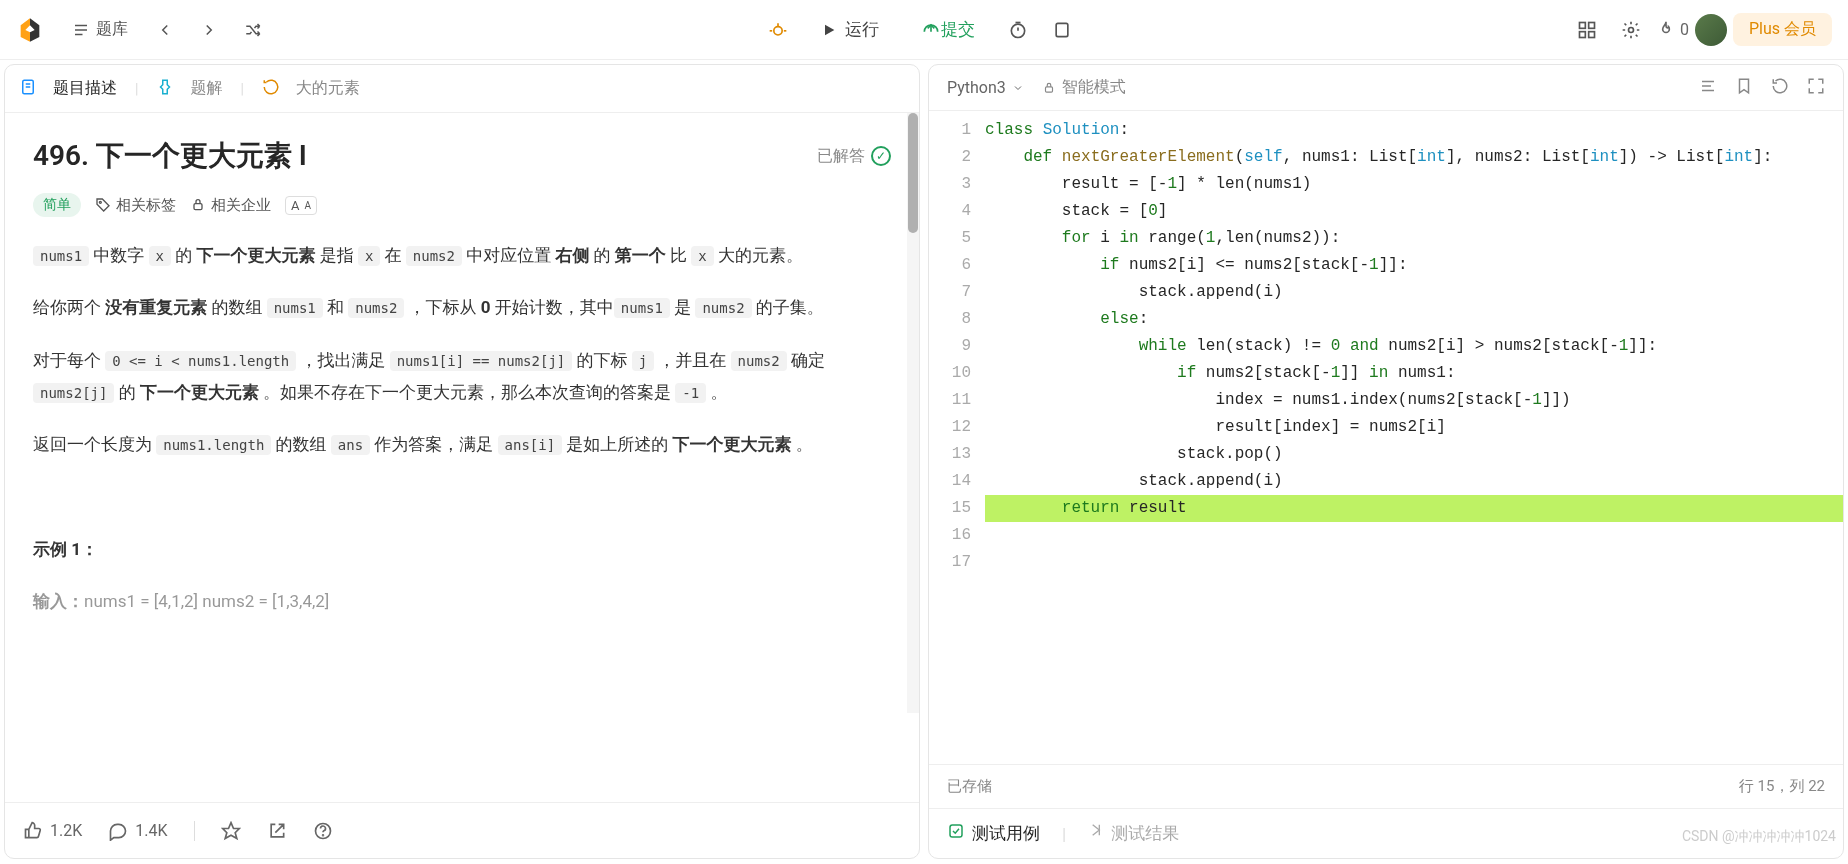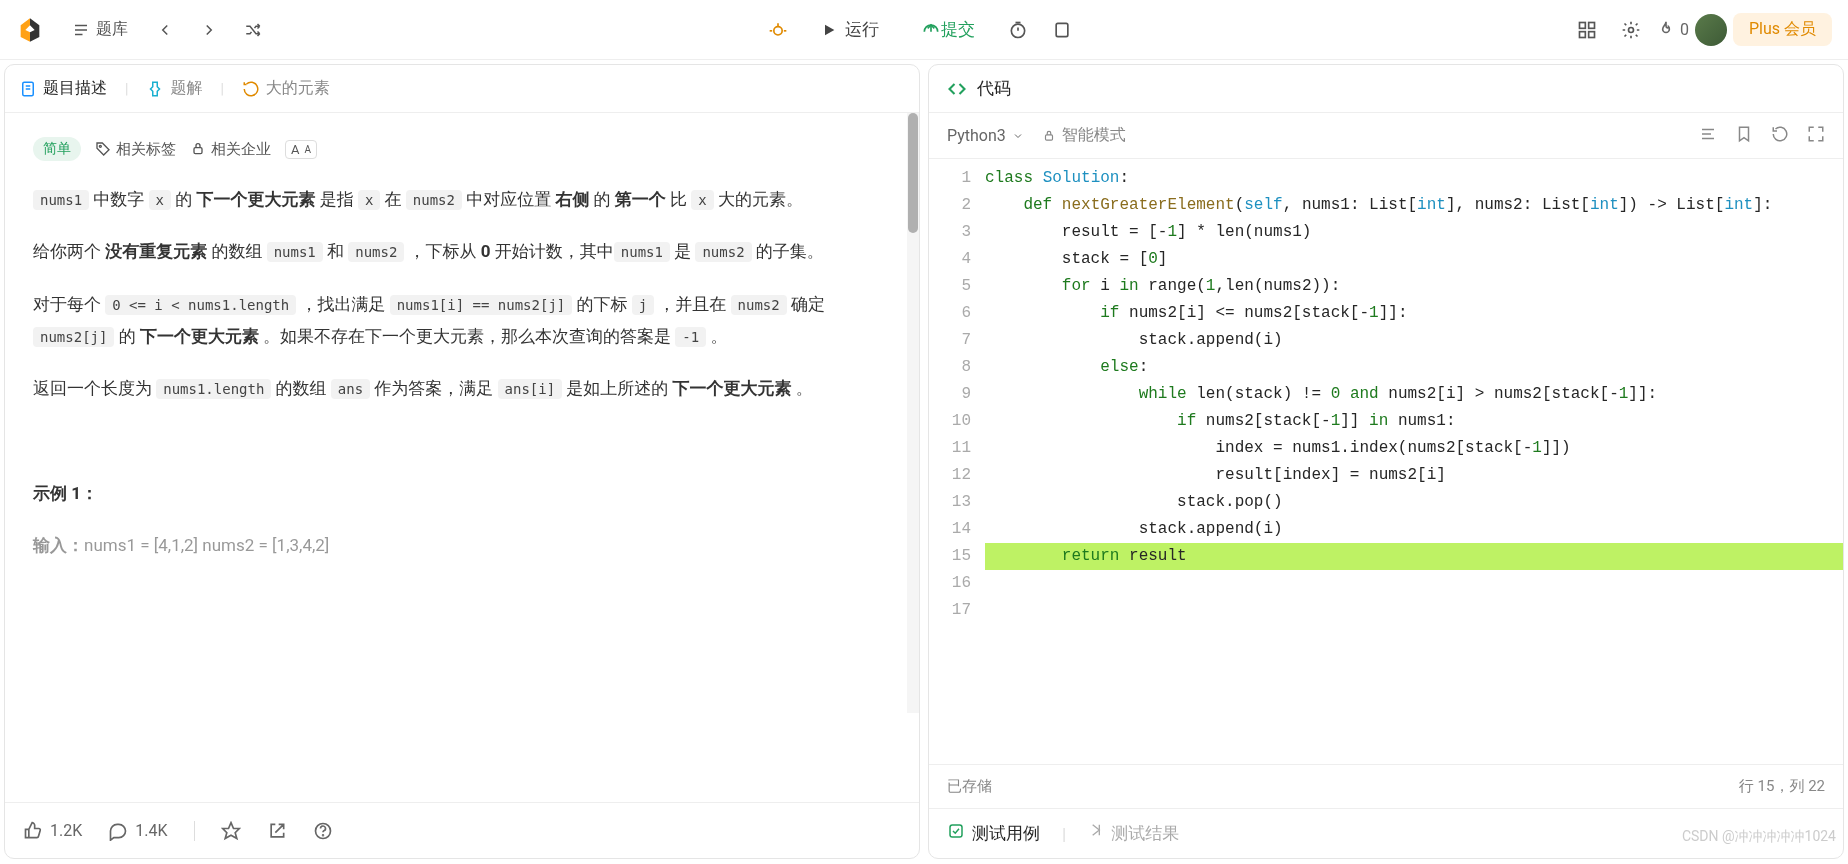--- a/index.html
+++ b/index.html
@@ -11,21 +11,21 @@
 .spacer{flex:1}
 .run-btn{display:flex;align-items:center;gap:8px;padding:0 18px;height:40px;border-radius:6px;cursor:pointer;font-size:17px;color:#444}
 .submit-btn{display:flex;align-items:center;gap:0;padding:0 18px;height:40px;border-radius:6px;cursor:pointer;font-size:17px;color:#22a05d;font-weight:500}
 .plus-badge{background:#fff2e0;color:#e08a00;padding:6px 16px;border-radius:8px;font-size:16px}
 .fire{display:flex;align-items:center;gap:4px;color:#666;font-size:16px}
 .avatar{width:32px;height:32px;border-radius:50%;background:linear-gradient(135deg,#5a7a4a,#3d5a36)}
 .main{display:flex;height:803px}
 .panel{flex:1;display:flex;flex-direction:column;min-width:0;margin:4px;border:1px solid #e5e5e5;border-radius:10px;overflow:hidden}
 .panel-left{position:relative}
 .tabs{display:flex;align-items:center;height:48px;padding:0 14px;gap:18px;border-bottom:1px solid #eee;flex-shrink:0}
-.tab{display:flex;align-items:center;gap:6px;color:#888;cursor:pointer;font-size:16px}
+.tab{display:flex;align-items:flex-start;gap:16px;color:#888;cursor:pointer;font-size:16px}
 .tab.active{color:#262626;font-weight:500}
 .tab-sep{color:#ddd}
 .content{flex:1;overflow-y:auto;padding:24px 28px;position:relative}
 .content::-webkit-scrollbar{width:12px}
 .content::-webkit-scrollbar-thumb{background:#bbb;border-radius:6px}
 .title-row{display:flex;align-items:center;justify-content:space-between;margin-bottom:18px}
 .title{font-size:28px;font-weight:600}
 .solved{display:flex;align-items:center;gap:6px;color:#888;font-size:16px}
 .check-circle{width:20px;height:20px;border:2px solid #22a05d;border-radius:50%;display:flex;align-items:center;justify-content:center;color:#22a05d;font-size:12px}
 .tags-row{display:flex;align-items:center;gap:14px;margin-bottom:22px}
@@ -176,20 +176,27 @@
         <svg width="18" height="18" viewBox="0 0 24 24" fill="none" stroke="#e08a00" stroke-width="2">
             <path d="M3 12a9 9 0 1 0 3-6.7"></path>
             <polyline points="3 3 3 6 6 6"></polyline>
           </svg>
         <span>大的元素</span>
       </div>
     </div>
     <div class="scroll-track"></div>
     <div class="scroll-thumb"></div>
     <div class="content">
+      <div class="title-row">
+        <div class="title">496. 下一个更大元素 I</div>
+        <div class="solved">
+          <span>已解答</span>
+          <span class="check-circle">✓</span>
+        </div>
+      </div>
       <div class="tags-row">
         <span class="diff-easy">简单</span>
         <span class="tag-item">
           <svg width="16" height="16" viewBox="0 0 24 24" fill="none" stroke="currentColor" stroke-width="2">
               <path d="M3 3h8l10 10-8 8L3 11z"></path>
               <circle cx="8" cy="8" r="1.5"></circle>
             </svg>
           <span>相关标签</span>
         </span>
         <span class="tag-item">
@@ -239,27 +246,20 @@
         <svg width="20" height="20" viewBox="0 0 24 24" fill="none" stroke="currentColor" stroke-width="2">
             <circle cx="12" cy="12" r="9"></circle>
             <path d="M9 9a3 3 0 1 1 4 2.8c-.7.4-1 1-1 1.7"></path>
             <circle cx="12" cy="17" r=".5" fill="currentColor"></circle>
           </svg>
       </div>
     </div>
   </div>
 
   <div class="panel">
-    <div class="code-header">
-      <svg width="20" height="20" viewBox="0 0 24 24" fill="none" stroke="#22a05d" stroke-width="2.5">
-          <polyline points="9 18 3 12 9 6"></polyline>
-          <polyline points="15 6 21 12 15 18"></polyline>
-        </svg>
-      <span style="color:#262626">代码</span>
-    </div>
     <div class="lang-sel">
       <div class="lang">
         <span>Python3</span>
         <svg width="12" height="12" viewBox="0 0 24 24" fill="none" stroke="currentColor" stroke-width="2">
             <polyline points="6 9 12 15 18 9"></polyline>
           </svg>
       </div>
       <div class="smart">
         <svg width="14" height="14" viewBox="0 0 24 24" fill="none" stroke="currentColor" stroke-width="2">
             <rect x="6" y="10" width="12" height="9" rx="2"></rect>

